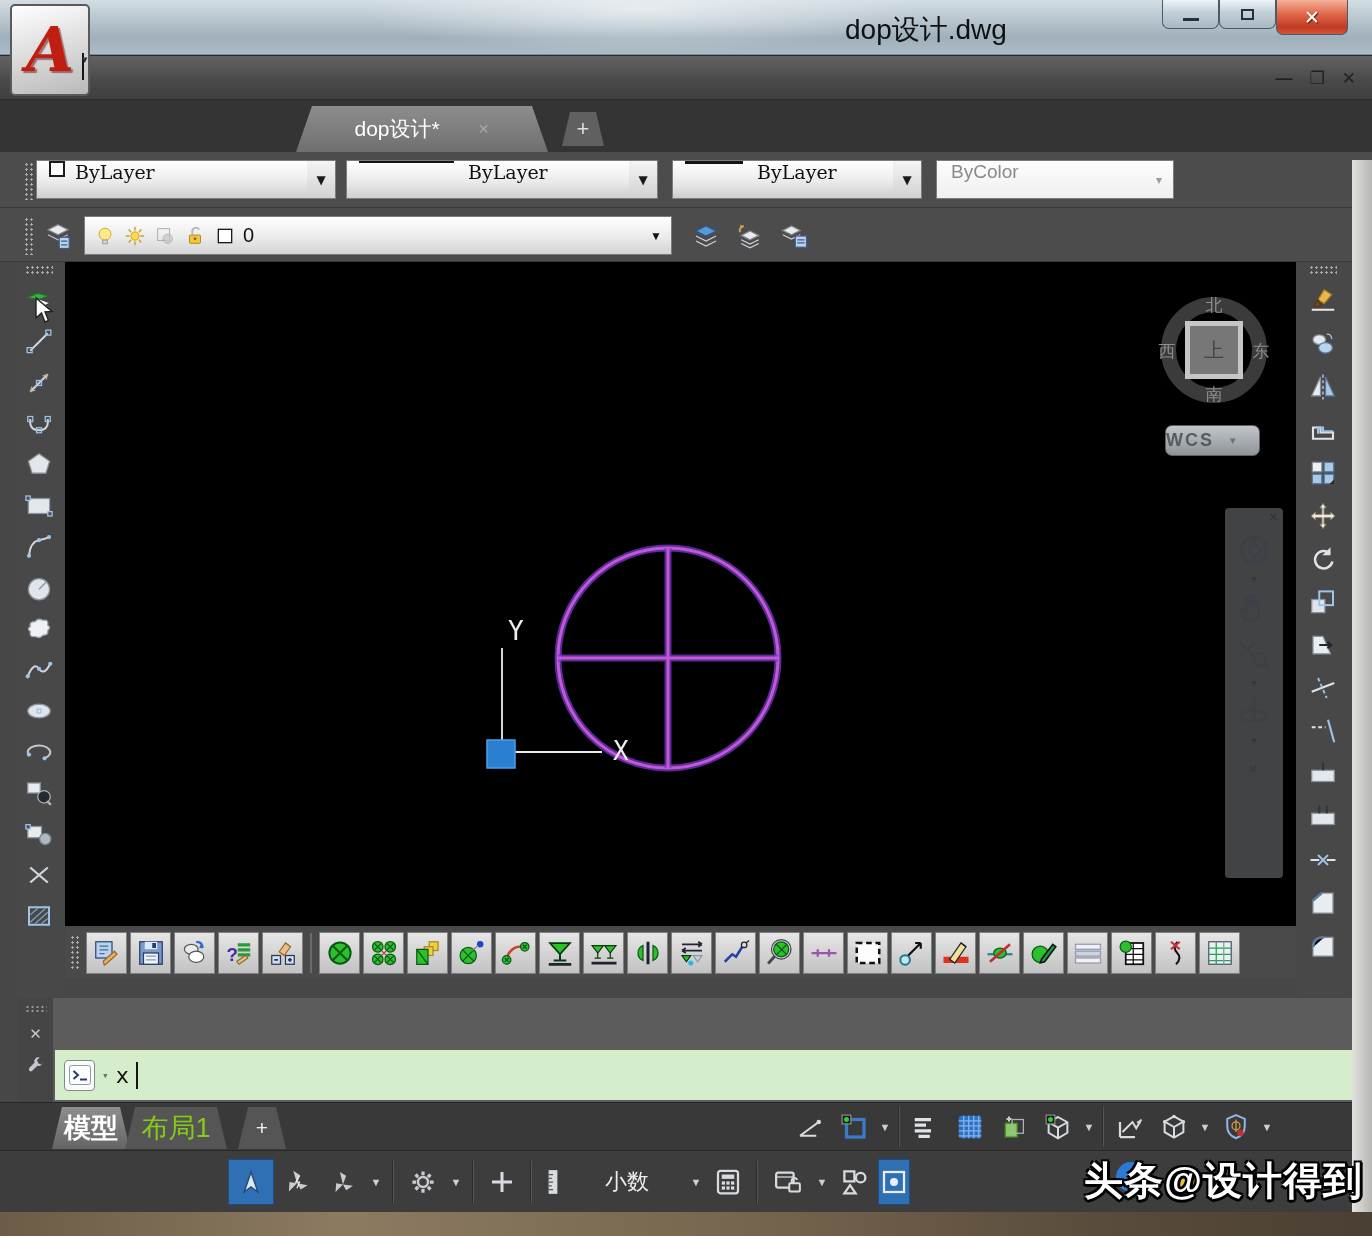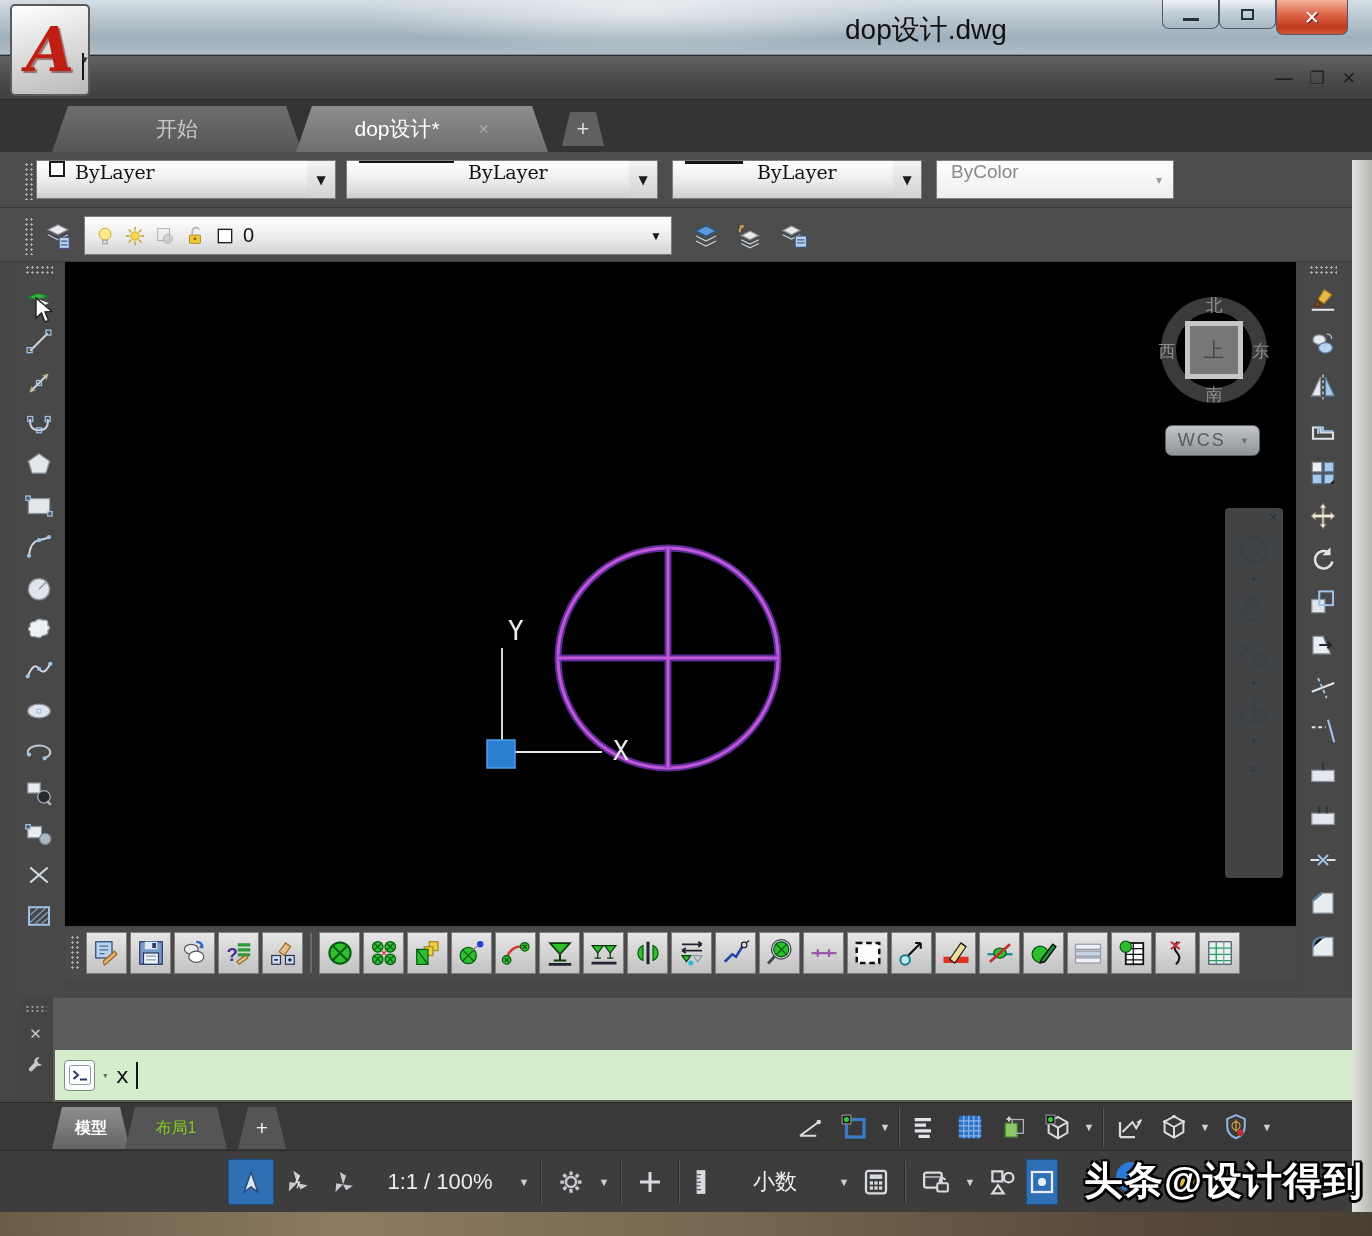--- a/index.html
+++ b/index.html
@@ -65,22 +65,22 @@
   .vtoolbar .tbtn{width:42px;height:41px}
   .canvas{position:absolute;left:65px;top:262px;width:1231px;height:664px;background:#000}
 
   
   .vcube{position:absolute;left:1096px;top:35px;width:106px;height:106px}
   .vcube .ring{position:absolute;inset:0;border-radius:50%;border:15px solid #3b3b3b}
   .vcube .dir{position:absolute;color:#8e8e8e;font-size:17px;width:20px;text-align:center}
   .vcube .face{position:absolute;left:24px;top:24px;width:58px;height:58px;background:#777;border:5px solid #c6c6c6;
     display:flex;align-items:center;justify-content:center;color:#454545;font-size:20px}
   .wcsbtn{position:absolute;left:1100px;top:163px;width:95px;height:31px;border-radius:7px;border:1px solid #606060;
-    background:linear-gradient(#c2c6ca,#8f9498);display:flex;align-items:center;justify-content:center;gap:16px;
-    color:#565c62;font-weight:normal;font-size:18px;letter-spacing:2px}
+    background:linear-gradient(#c2c6ca,#8f9498);display:flex;align-items:center;justify-content:flex-start;gap:16px;
+    color:#565c62;font-weight:bold;font-size:18px;letter-spacing:2px}
   .wcsbtn .dd{font-size:11px;color:#6a7076;letter-spacing:0}
 
   
   .navbar{position:absolute;left:1160px;top:246px;width:58px;height:370px;border-radius:4px;
     background:rgba(130,134,138,.5);display:flex;flex-direction:column;align-items:center;padding-top:20px;gap:2px}
   .navbar .nclose{position:absolute;top:3px;right:5px;font-size:11px;color:#2e3338}
   .navbar .ni{width:44px;height:44px;display:flex;align-items:center;justify-content:center}
   .navbar .nd{font-size:10px;color:#33383e;line-height:1}
 
   
@@ -101,21 +101,21 @@
     display:flex;align-items:center;padding-left:14px;font-size:22px;color:#1a1a1a;font-family:"DejaVu Sans Mono",monospace}
   .cmdinput{position:absolute;left:37px;top:52px;width:1315px;height:50px;background:#d5edcb;
     display:flex;align-items:center;gap:7px;padding-left:9px;font-size:22px;color:#101010;font-family:"DejaVu Sans Mono",monospace}
   .promptbtn{width:31px;height:31px;border:1px solid #7f8f7f;border-radius:4px;background:#fcfcfc;
     display:flex;align-items:center;justify-content:center}
   .cmdinput .dd{font-size:11px;color:#5d7a5d}
   .caret{width:2px;height:27px;background:#151515}
 
   
   .layouttabs{position:absolute;left:0;top:1102px;width:1372px;height:48px;background:#393939;border-top:1px solid #262626}
-  .ltab{position:absolute;top:4px;height:42px;display:flex;align-items:center;justify-content:center;font-size:16px;
+  .ltab{position:absolute;top:4px;height:42px;display:flex;align-items:center;justify-content:center;font-size:27px;
     clip-path:polygon(10px 0,calc(100% - 10px) 0,100% 100%,0 100%)}
   .ltab.model{left:52px;width:78px;background:linear-gradient(#8e8e8e,#646464);color:#fff;font-weight:bold}
   .ltab.layout1{left:125px;width:102px;background:#555;color:#84cc16}
   .ltab.lnew{left:238px;width:48px;background:#555;color:#eee;font-size:21px}
   .sicons{position:absolute;top:2px;height:44px;display:flex;align-items:center}
   .sicons .tbtn{width:44px;height:44px}
   .sicons .sep{width:2px;height:40px;background:#2c2c2c;border-right:1px solid #565656;margin:0 4px}
   .sicons .dd{width:18px;color:#cfcfcf;font-size:11px;text-align:center}
   .statusbar{position:absolute;left:0;top:1150px;width:1372px;height:62px;background:#3d3d3d;border-top:1px solid #2a2a2a}
   .statusbar .row{position:absolute;left:228px;top:8px;height:46px;display:flex;align-items:center}
@@ -162,23 +162,20 @@
 
   <div class="menubar">
     <div class="doc-controls">
       <span>—</span>
       <span>❐</span>
       <span>✕</span>
     </div>
   </div>
 
   <div class="tabsrow">
-    <div class="ftab start">
-        <span>开始</span>
-      </div>
     <div class="ftab active">
       <span>dop设计*</span>
       <span class="tabclose">✕</span>
     </div>
     <div class="newtab">+</div>
   </div>
 
   <div class="toolrow" style="top:152px;height:56px">
     <div class="gripv" style="left:24px;top:10px;height:38px"></div>
     <div class="combo" style="left:36px;width:300px">
@@ -871,23 +868,20 @@
           <svg viewBox="0 0 24 24" width="30" height="30">
             <path d="M12 13L9 3l5.5 3.5zM12 13l8.5 1.5-5.5 3.5zM12 13l-6.5 6.5.5-7.5z" fill="#c8ccd0"></path>
             <path d="M14 7l-3 5h3l-2 5" stroke="#eee" fill="none"></path>
           </svg>
         </div>
         <div class="sbtn" style="width: 46px;">
           <svg viewBox="0 0 24 24" width="30" height="30">
             <path d="M12 14L9.5 4l5 3zM12 14l8 1-5.5 3.5zM12 14l-6 6 .5-7z" fill="#c8ccd0"></path>
           </svg>
         </div>
-        <div class="sbtn" style="width: 148px;">
-          <span class="stext">1:1 / 100%</span>
-        </div>
         <div class="dd">▼</div>
         <div class="sep"></div>
         <div class="sbtn" style="width: 46px;">
           <svg viewBox="0 0 24 24" width="30" height="30">
             <circle cx="12" cy="12" r="4" fill="none" stroke="#c8ccd0" stroke-width="2"></circle>
             <g stroke="#c8ccd0" stroke-width="2.6">
               <path d="M12 3.5v3M12 17.5v3M3.5 12h3M17.5 12h3M6 6l2.1 2.1M15.9 15.9L18 18M18 6l-2.1 2.1M8.1 15.9L6 18"></path>
             </g>
           </svg>
         </div>

